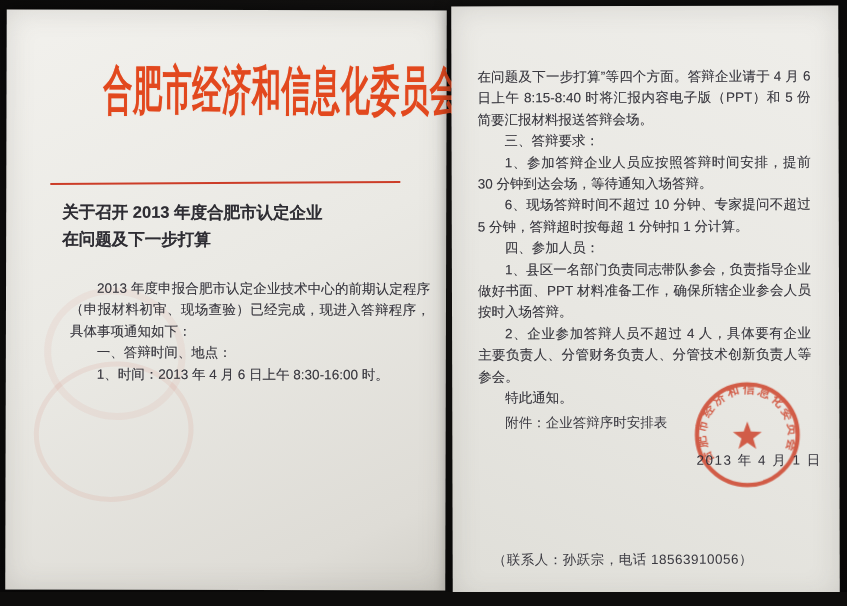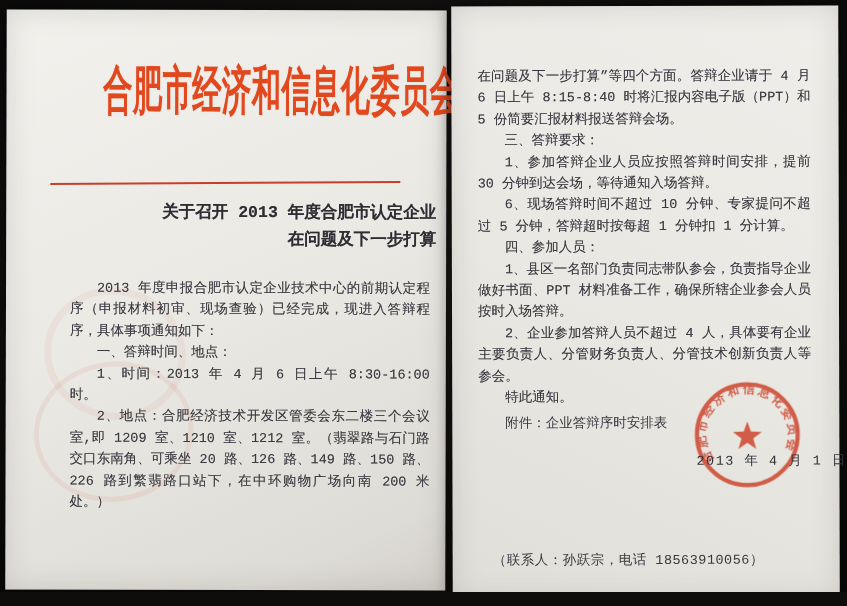--- a/index.html
+++ b/index.html
@@ -1,40 +1,40 @@
 <!DOCTYPE html>
 <html><head>
 <meta charset="utf-8">
 <style>
   html,body{margin:0;padding:0;background:#0e0d0c;}
   .photo{
     position:relative;width:847px;height:592px;overflow:hidden;
     background:radial-gradient(ellipse at 50% 45%, #201e1c 0%, #121110 60%, #0a0909 100%);
-    font-family:Liberation Mono, monospace;
+    font-family:Liberation Sans, sans-serif;
   }
   .page{position:absolute;box-shadow:0 0 16px rgba(0,0,0,.65), inset 0 0 28px rgba(90,85,75,.18);}
   .page-left{
     left:6px;top:10px;width:440px;height:580px;
     background:linear-gradient(155deg,#f2f1ed 0%,#eae9e4 48%,#dedcd6 88%,#d2d0c9 100%);
     transform:rotate(.15deg);
   }
   .page-right{
     left:452px;top:6px;width:387px;height:594px;
     background:linear-gradient(205deg,#efeeea 0%,#e8e7e2 55%,#dfded8 100%);
     transform:rotate(-.15deg);
   }
   .letterhead{
     position:absolute;left:0;top:46px;width:100%;text-align:center;
     font-size:52px;font-weight:bold;white-space:nowrap;
     transform:scaleX(.56);letter-spacing:1px;
     text-shadow:0 0 1px rgba(226,70,28,.55);
   }
   .red-line{position:absolute;left:44px;top:172px;width:350px;height:2px;transform:rotate(-.5deg);}
   .doc-title{
-    position:absolute;left:56px;right:10px;top:189px;text-align:right;
+    position:absolute;left:56px;right:10px;top:189px;text-align:left;
     font-size:16.5px;font-weight:bold;line-height:27px;color:#2e2d33;
     text-shadow:0 0 .6px rgba(40,40,48,.5);
   }
   .body-text{font-size:13.5px;line-height:21.4px;text-align:justify;color:#3a3940;}
   .body-text p{margin:0;text-shadow:0 0 .5px rgba(55,54,62,.4);}
   .body-text p.ind{text-indent:2em;}
   .body-left{position:absolute;left:64px;right:16px;top:268px;}
   .body-right{position:absolute;left:26px;right:28px;top:60px;}
   .attachment{position:absolute;left:26px;right:28px;top:408px;text-indent:2em;
     font-size:13.5px;color:#3a3940;}
@@ -60,21 +60,20 @@
       <div>在问题及下一步打算</div>
     </div>
 
     <div class="bleed bleed-1"></div>
     <div class="bleed bleed-2"></div>
 
     <div class="body-text body-left">
       <p class="ind">2013 年度申报合肥市认定企业技术中心的前期认定程序（申报材料初审、现场查验）已经完成，现进入答辩程序，具体事项通知如下：</p>
       <p class="ind">一、答辩时间、地点：</p>
       <p class="ind">1、时间：2013 年 4 月 6 日上午 8:30-16:00 时。</p>
-      <p class="ind">2、地点：合肥经济技术开发区管委会东二楼三个会议室,即 1209 室、1210 室、1212 室。（翡翠路与石门路交口东南角、可乘坐 20 路、126 路、149 路、150 路、226 路到繁翡路口站下，在中环购物广场向南 200 米处。）</p>
     </div>
   </div>
 
   <div class="page page-right">
     <div class="body-text body-right">
       <p>在问题及下一步打算”等四个方面。答辩企业请于 4 月 6 日上午 8:15-8:40 时将汇报内容电子版（PPT）和 5 份简要汇报材料报送答辩会场。</p>
       <p class="ind">三、答辩要求：</p>
       <p class="ind">1、参加答辩企业人员应按照答辩时间安排，提前 30 分钟到达会场，等待通知入场答辩。</p>
       <p class="ind">6、现场答辩时间不超过 10 分钟、专家提问不超过 5 分钟，答辩超时按每超 1 分钟扣 1 分计算。</p>
       <p class="ind">四、参加人员：</p>

